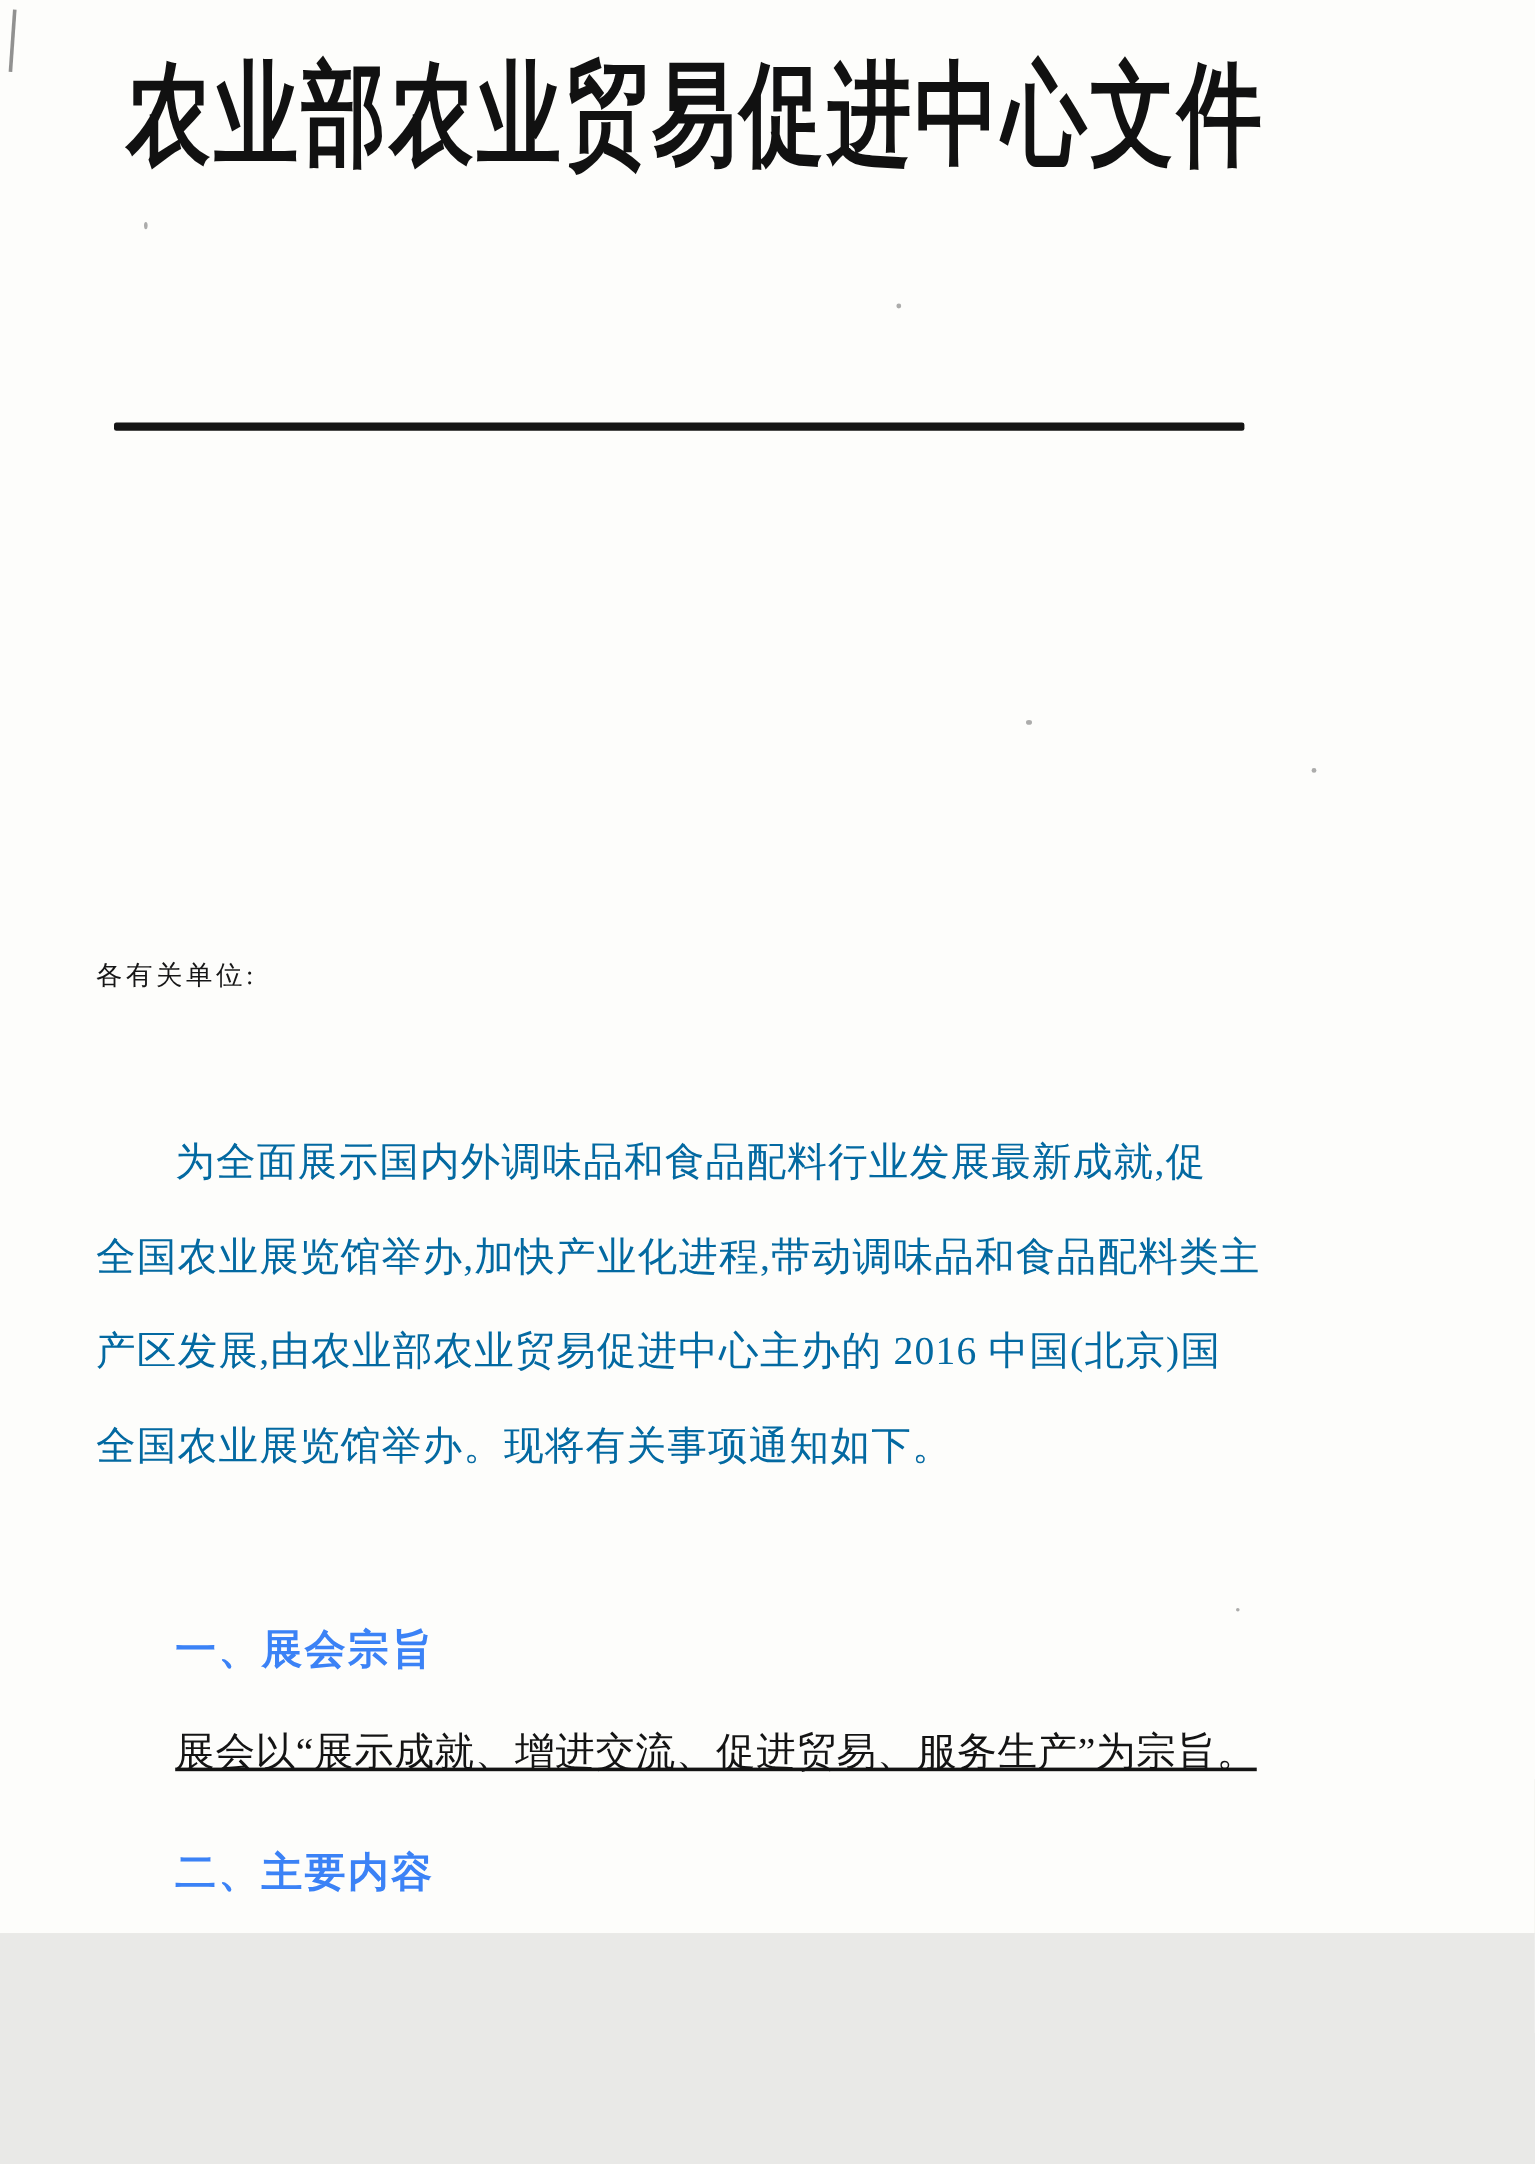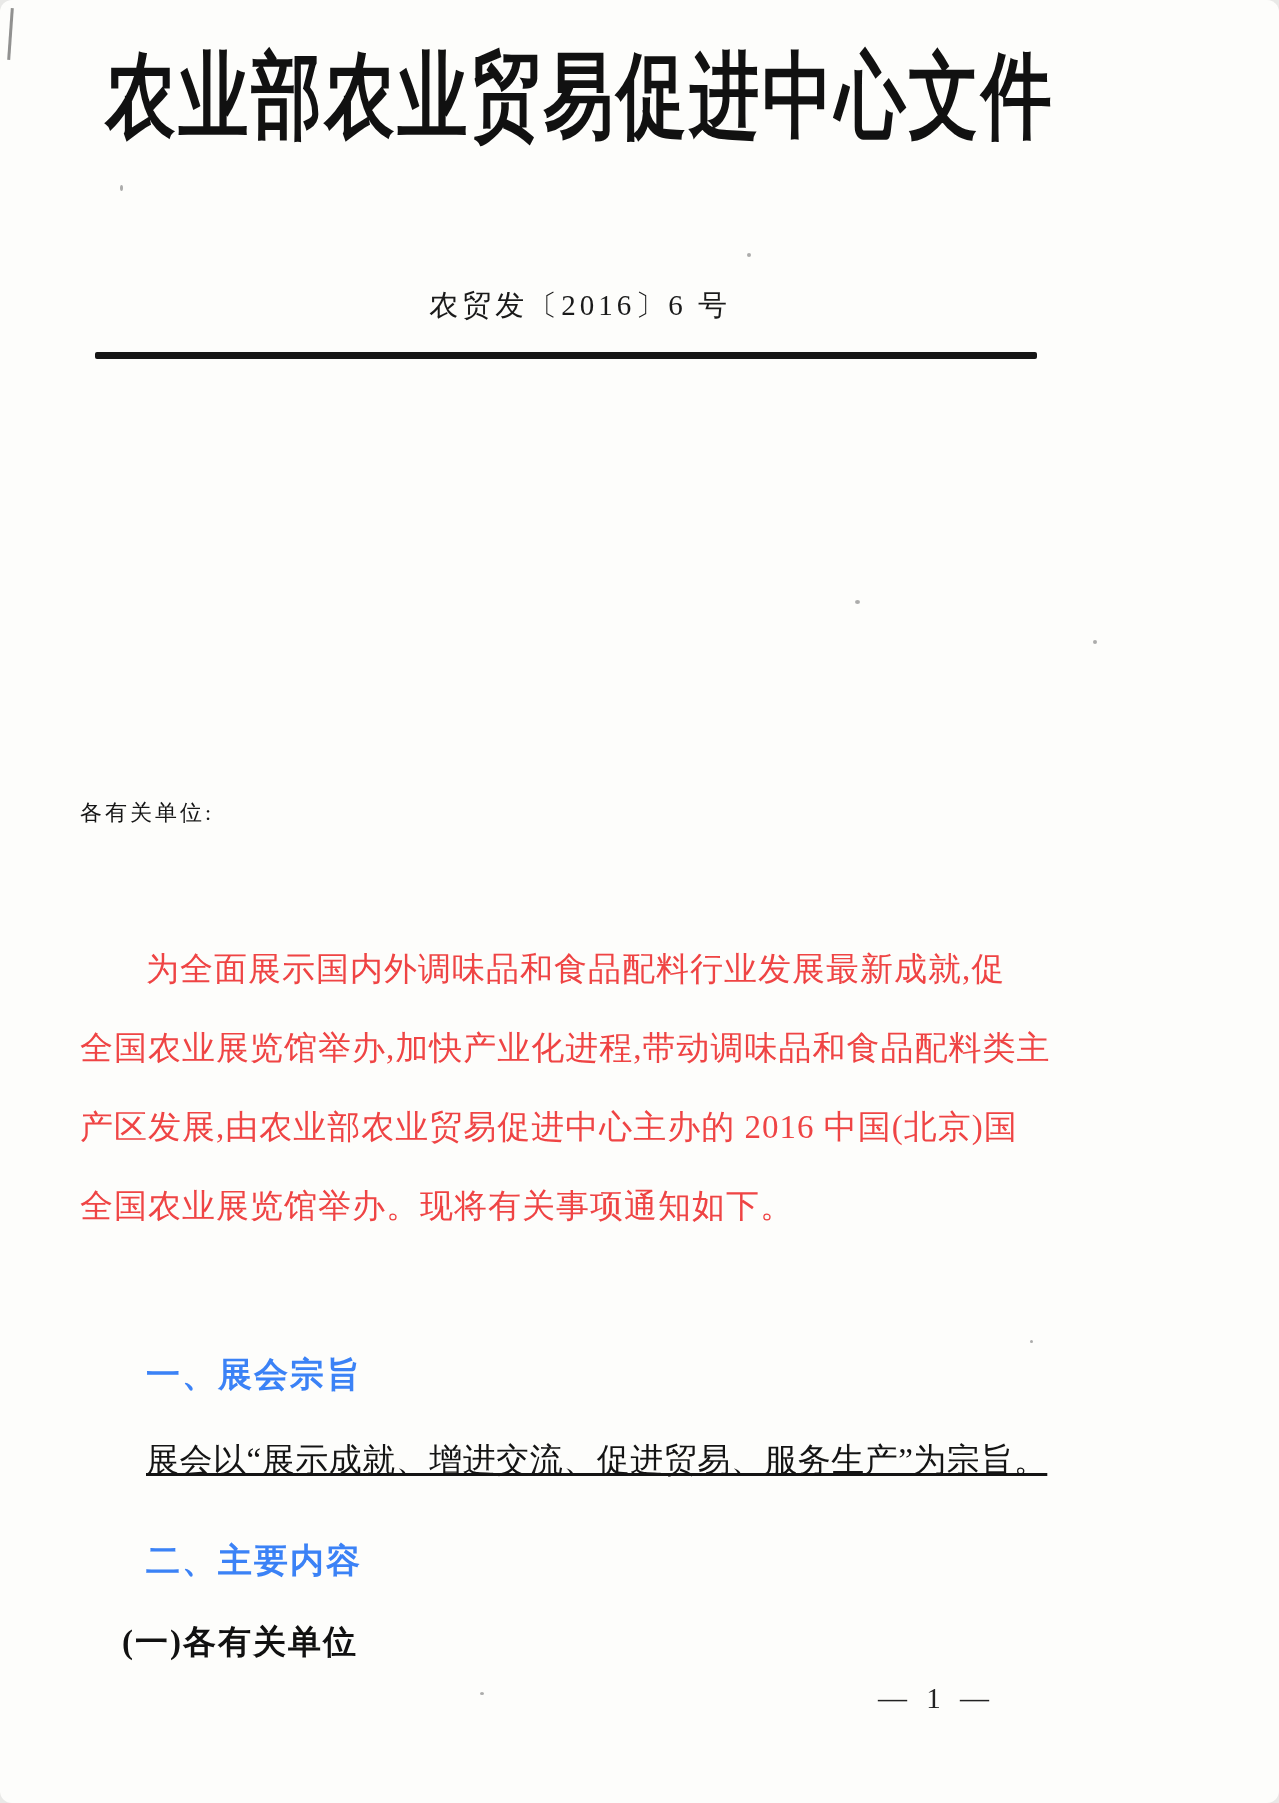--- a/index.html
+++ b/index.html
@@ -3,27 +3,26 @@
 <meta charset="utf-8">
 <style>
   html, body {
     margin: 0;
     padding: 0;
     background: #e9e9e7;
   }
   .page {
     position: relative;
     width: 1279px;
-    height: 1803px;
+    height: 1611px;
     margin: 0 auto;
     background: #fdfdfb;
     overflow: hidden;
     font-family: "Liberation Serif", "DejaVu Serif", serif;
     color: #161616;
-    border-radius: 12px;
   }
   
   .header-title {
     position: absolute;
     top: 34px;
     left: 0;
     width: 1160px;
     text-align: center;
     font-size: 70px;
     font-weight: bold;
@@ -73,21 +72,21 @@
   }
   .body-block {
     position: absolute;
     top: 930px;
     left: 80px;
     width: 960px;
     font-size: 33px;
     letter-spacing: 1px;
     line-height: 79px;
     white-space: nowrap;
-    color: #ef4444;
+    color: #0369a1;
   }
   .indent { padding-left: 66px; }
   .heading-1 {
     position: absolute;
     left: 146px;
     font-size: 34px;
     font-weight: bold;
     letter-spacing: 2px;
     color: #3b82f6;
     white-space: nowrap;
@@ -135,21 +134,20 @@
     transform: rotate(4deg);
   }
 </style>
 </head>
 <body>
 
 <div class="page">
 
   <div class="header-title">农业部农业贸易促进中心文件</div>
 
-  <div class="doc-number">农贸发〔2016〕6 号</div>
 
   <div class="rule"></div>
 
 
   <div class="salutation">各有关单位:</div>
 
   <div class="body-block">
     <div class="indent">为全面展示国内外调味品和食品配料行业发展最新成就,促</div>
     <div>全国农业展览馆举办,加快产业化进程,带动调味品和食品配料类主</div>
     <div>产区发展,由农业部农业贸易促进中心主办的 2016 中国(北京)国</div>

